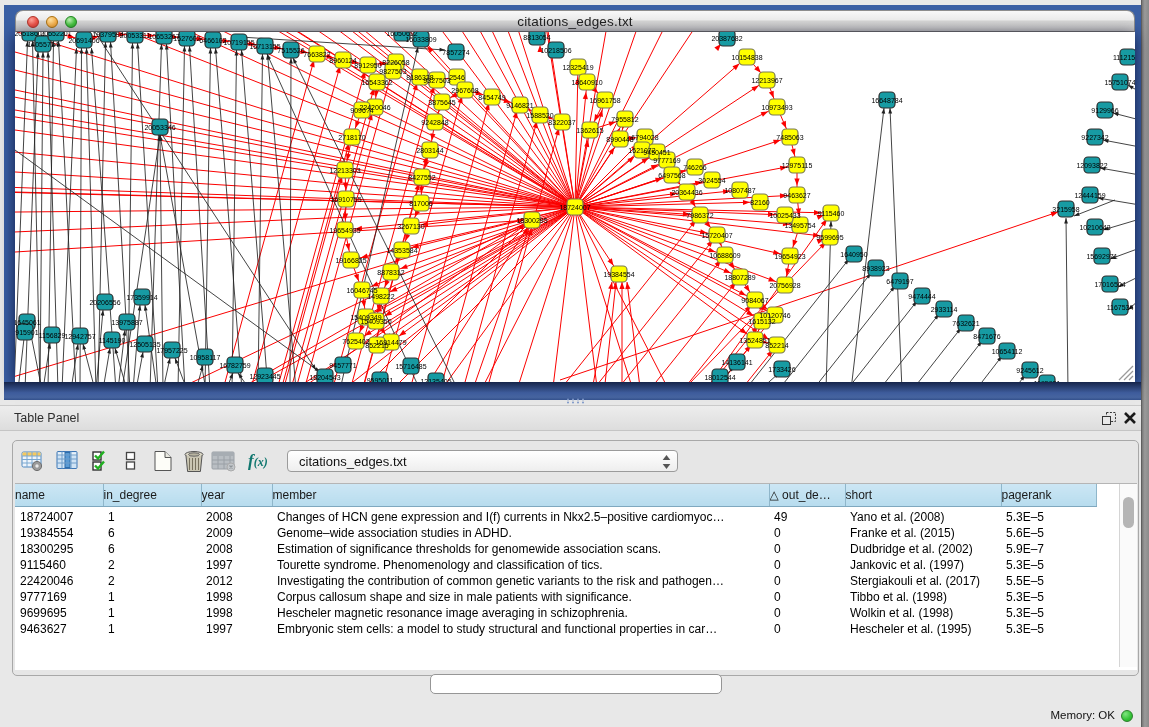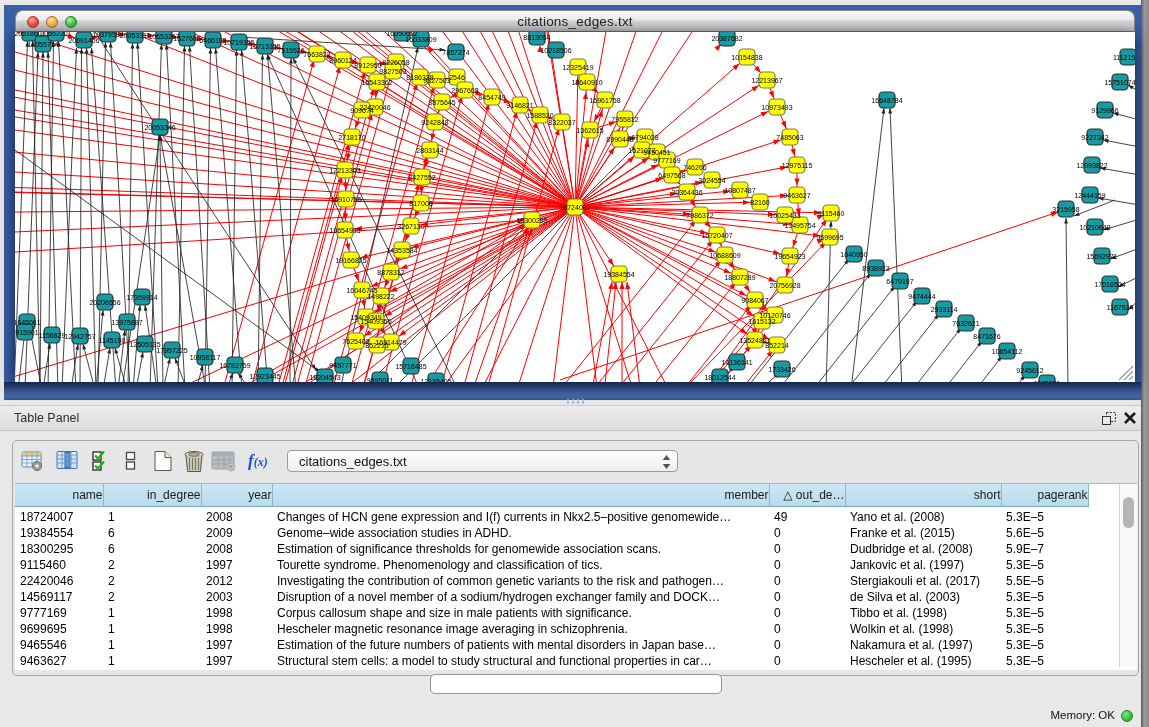--- a/index.html
+++ b/index.html
@@ -10,21 +10,21 @@
 .tl { position:absolute; top:5px; width:12px; height:12px; border-radius:50%; }
 #canvas { position:absolute; left:11px; top:27px; width:1120px; height:350px; background:#fff; box-shadow:0 3px 14px rgba(0,5,35,.75); }
 #tpbar { position:absolute; left:0; top:405px; width:1141px; height:26px; background:linear-gradient(#ededed,#dddddd); border-top:1px solid #cacaca; border-bottom:1px solid #c5c5c5; }
 #tpbar span { position:absolute; left:14px; top:5px; font-size:12.5px; color:#2e2e2e; }
 #container { position:absolute; left:12px; top:440px; width:1127px; height:236px; border:1px solid #a8a8a8; border-radius:5px; background:#e6e6e6; }
 .icon { position:absolute; top:450px; }
 #dropdown { position:absolute; left:287px; top:450px; width:391px; height:22px; border:1px solid #9b9b9b; border-radius:4px; background:linear-gradient(#ffffff,#eeeeee); }
 #dropdown span { position:absolute; left:11px; top:3px; font-size:13px; color:#111; }
 #table { position:absolute; left:15px; top:483px; width:1122px; height:187px; background:#fff; border-top:1px solid #b5b5b5; }
 table { border-collapse:collapse; table-layout:fixed; }
-#thead td { height:22px; background:linear-gradient(#cce6f4,#b7dcee); border-right:1px solid #8fb6ca; border-bottom:1px solid #7fa8bf; font-size:12px; color:#1a1a1a; text-align:right; overflow:hidden; white-space:nowrap; }
+#thead td { height:22px; background:linear-gradient(#cce6f4,#b7dcee); border-right:1px solid #8fb6ca; border-bottom:1px solid #7fa8bf; font-size:12px; color:#1a1a1a; text-align:left; overflow:hidden; white-space:nowrap; }
 #tbody { margin-top:2px; }
 #tbody td { height:16px; font-size:12px; color:#000; padding:0 0 0 5px; overflow:hidden; white-space:nowrap; }
 #vscroll { position:absolute; left:1119px; top:484px; width:18px; height:183px; background:#fafafa; border-left:1px solid #d5d5d5; }
 #vthumb { position:absolute; left:3px; top:13px; width:11px; height:31px; border-radius:6px; background:#b5b5b5; }
 #tabs { position:absolute; left:430px; top:674px; width:292px; height:20px; border:1px solid #969696; border-radius:5px; background:#fff; overflow:hidden; display:flex; }
 #tabs div { font-size:12px; line-height:19px; text-align:right; color:#111; border-right:1px solid #ababab;margin-top:23px; }
 #tabs .sel { background:linear-gradient(#8f8f8f,#6d6d6d); color:#efefef; }
 #mem { position:absolute; right:34px; top:709px; font-size:11.5px; color:#111; }
 #memdot { position:absolute; right:16px; top:710px; width:12px; height:12px; border-radius:50%; background:radial-gradient(circle at 35% 30%,#7fe57f,#32c235 60%,#26a829); border:1px solid #2b7e2b; }
 .lb text { font-size:7px; fill:#000; text-anchor:middle; font-family:"Liberation Sans",sans-serif; }
@@ -628,50 +628,50 @@
     <path d="M7.5 8v12M10.5 8v12M13.5 8v12M16.5 8v12" stroke="#77715e"></path>
     <ellipse cx="12" cy="4.5" rx="5.5" ry="1.7" fill="#b8b4a0" stroke="#666"></ellipse>
   </svg>
 <svg class="icon" style="left:211px" width="25" height="22">
     <rect x="1" y="2" width="22" height="17" rx="1" fill="#b9bec3" stroke="#9aa0a6"></rect>
     <rect x="1" y="2" width="22" height="4" fill="#a7adb3"></rect>
     <path d="M1 10h22M1 14h22M7 6v13M13 6v13M19 6v13" stroke="#9aa0a6"></path>
     <circle cx="20" cy="17" r="4" fill="#c3c7cb" stroke="#aaa"></circle>
     <path d="M18.5 15.5l3 3M21.5 15.5l-3 3" stroke="#8e9499" stroke-width="1.2"></path>
   </svg>
-<div class="icon" style="left:248px;top:451px;font-family:'Liberation Serif',serif;font-style:italic;font-weight:700;color:#1d4ed8"><span style="font-size:17px">f</span><span style="font-size:12px">(x)</span></div>
+<div class="icon" style="left:248px;top:451px;font-family:'Liberation Serif',serif;font-style:italic;font-weight:700;color:#0f766e"><span style="font-size:17px">f</span><span style="font-size:12px">(x)</span></div>
 <div id="dropdown">
     <span>citations_edges.txt</span>
 <svg style="position:absolute;right:6px;top:4px" width="9" height="14">
       <path d="M4.5 0L8.3 5H0.7Z" fill="#555"></path>
       <path d="M4.5 14L8.3 9H0.7Z" fill="#555"></path>
     </svg>
 </div>
 <div id="table">
 <table id="thead">
       <tbody>
         <tr>
           <td style="width:88px">name</td>
           <td style="width:98px">in_degree</td>
           <td style="width:71px">year</td>
           <td style="width:497px">member</td>
           <td style="width:76px">△ out_de…</td>
           <td style="width:156px">short</td>
-          <td style="width:87px">pagerank</td>
+          <td style="width:95px">pagerank</td>
           <td style="border-right:none;border-bottom:1px solid #b5b5b5;background:#fff"></td>
         </tr>
       </tbody>
     </table>
 <table id="tbody">
 <tbody>
         <tr>
           <td style="width:88px">18724007</td>
           <td style="width:98px">1</td>
           <td style="width:71px">2008</td>
-          <td style="width:497px">Changes of HCN gene expression and I(f) currents in Nkx2.5–positive genomewide…</td>
+          <td style="width:497px">Changes of HCN gene expression and I(f) currents in Nkx2.5–positive cardiomyoc…</td>
           <td style="width:76px">49</td>
           <td style="width:156px">Yano et al. (2008)</td>
           <td style="width:91px">5.3E–5</td>
           <td></td>
         </tr>
 <tr>
           <td style="width:88px">19384554</td>
           <td style="width:98px">6</td>
           <td style="width:71px">2009</td>
           <td style="width:497px">Genome–wide association studies in ADHD.</td>
@@ -679,21 +679,21 @@
           <td style="width:156px">Franke et al. (2015)</td>
           <td style="width:91px">5.6E–5</td>
           <td></td>
         </tr>
 <tr>
           <td style="width:88px">18300295</td>
           <td style="width:98px">6</td>
           <td style="width:71px">2008</td>
           <td style="width:497px">Estimation of significance thresholds for genomewide association scans.</td>
           <td style="width:76px">0</td>
-          <td style="width:156px">Dudbridge et al. (2008)</td>
+          <td style="width:156px">Dudbridge et al. (2002)</td>
           <td style="width:91px">5.9E–7</td>
           <td></td>
         </tr>
 <tr>
           <td style="width:88px">9115460</td>
           <td style="width:98px">2</td>
           <td style="width:71px">1997</td>
           <td style="width:497px">Tourette syndrome. Phenomenology and classification of tics.</td>
           <td style="width:76px">0</td>
           <td style="width:156px">Jankovic et al. (1997)</td>
@@ -704,64 +704,44 @@
           <td style="width:88px">22420046</td>
           <td style="width:98px">2</td>
           <td style="width:71px">2012</td>
           <td style="width:497px">Investigating the contribution of common genetic variants to the risk and pathogen…</td>
           <td style="width:76px">0</td>
           <td style="width:156px">Stergiakouli et al. (2017)</td>
           <td style="width:91px">5.5E–5</td>
           <td></td>
         </tr>
 <tr>
-          <td style="width:88px">14569117</td>
-          <td style="width:98px">2</td>
-          <td style="width:71px">2003</td>
-          <td style="width:497px">Disruption of a novel member of a sodium/hydrogen exchanger family and DOCK…</td>
-          <td style="width:76px">0</td>
-          <td style="width:156px">de Silva et al. (2003)</td>
-          <td style="width:91px">5.3E–5</td>
-          <td></td>
-        </tr>
-<tr>
           <td style="width:88px">9777169</td>
           <td style="width:98px">1</td>
           <td style="width:71px">1998</td>
           <td style="width:497px">Corpus callosum shape and size in male patients with significance.</td>
           <td style="width:76px">0</td>
           <td style="width:156px">Tibbo et al. (1998)</td>
           <td style="width:91px">5.3E–5</td>
           <td></td>
         </tr>
 <tr>
           <td style="width:88px">9699695</td>
           <td style="width:98px">1</td>
           <td style="width:71px">1998</td>
           <td style="width:497px">Hescheler magnetic resonance image averaging in schizophrenia.</td>
           <td style="width:76px">0</td>
           <td style="width:156px">Wolkin et al. (1998)</td>
           <td style="width:91px">5.3E–5</td>
           <td></td>
         </tr>
 <tr>
-          <td style="width:88px">9465546</td>
-          <td style="width:98px">1</td>
-          <td style="width:71px">1997</td>
-          <td style="width:497px">Estimation of the future numbers of patients with mental disorders in Japan base…</td>
-          <td style="width:76px">0</td>
-          <td style="width:156px">Nakamura et al. (1997)</td>
-          <td style="width:91px">5.3E–5</td>
-          <td></td>
-        </tr>
-<tr>
           <td style="width:88px">9463627</td>
           <td style="width:98px">1</td>
           <td style="width:71px">1997</td>
-          <td style="width:497px">Structural stem cells: a model to study structural and functional properties in car…</td>
+          <td style="width:497px">Embryonic stem cells: a model to study structural and functional properties in car…</td>
           <td style="width:76px">0</td>
           <td style="width:156px">Hescheler et al. (1995)</td>
           <td style="width:91px">5.3E–5</td>
           <td></td>
         </tr>
 </tbody>
     </table>
 </div>
 <div id="vscroll">
     <div id="vthumb"></div>

